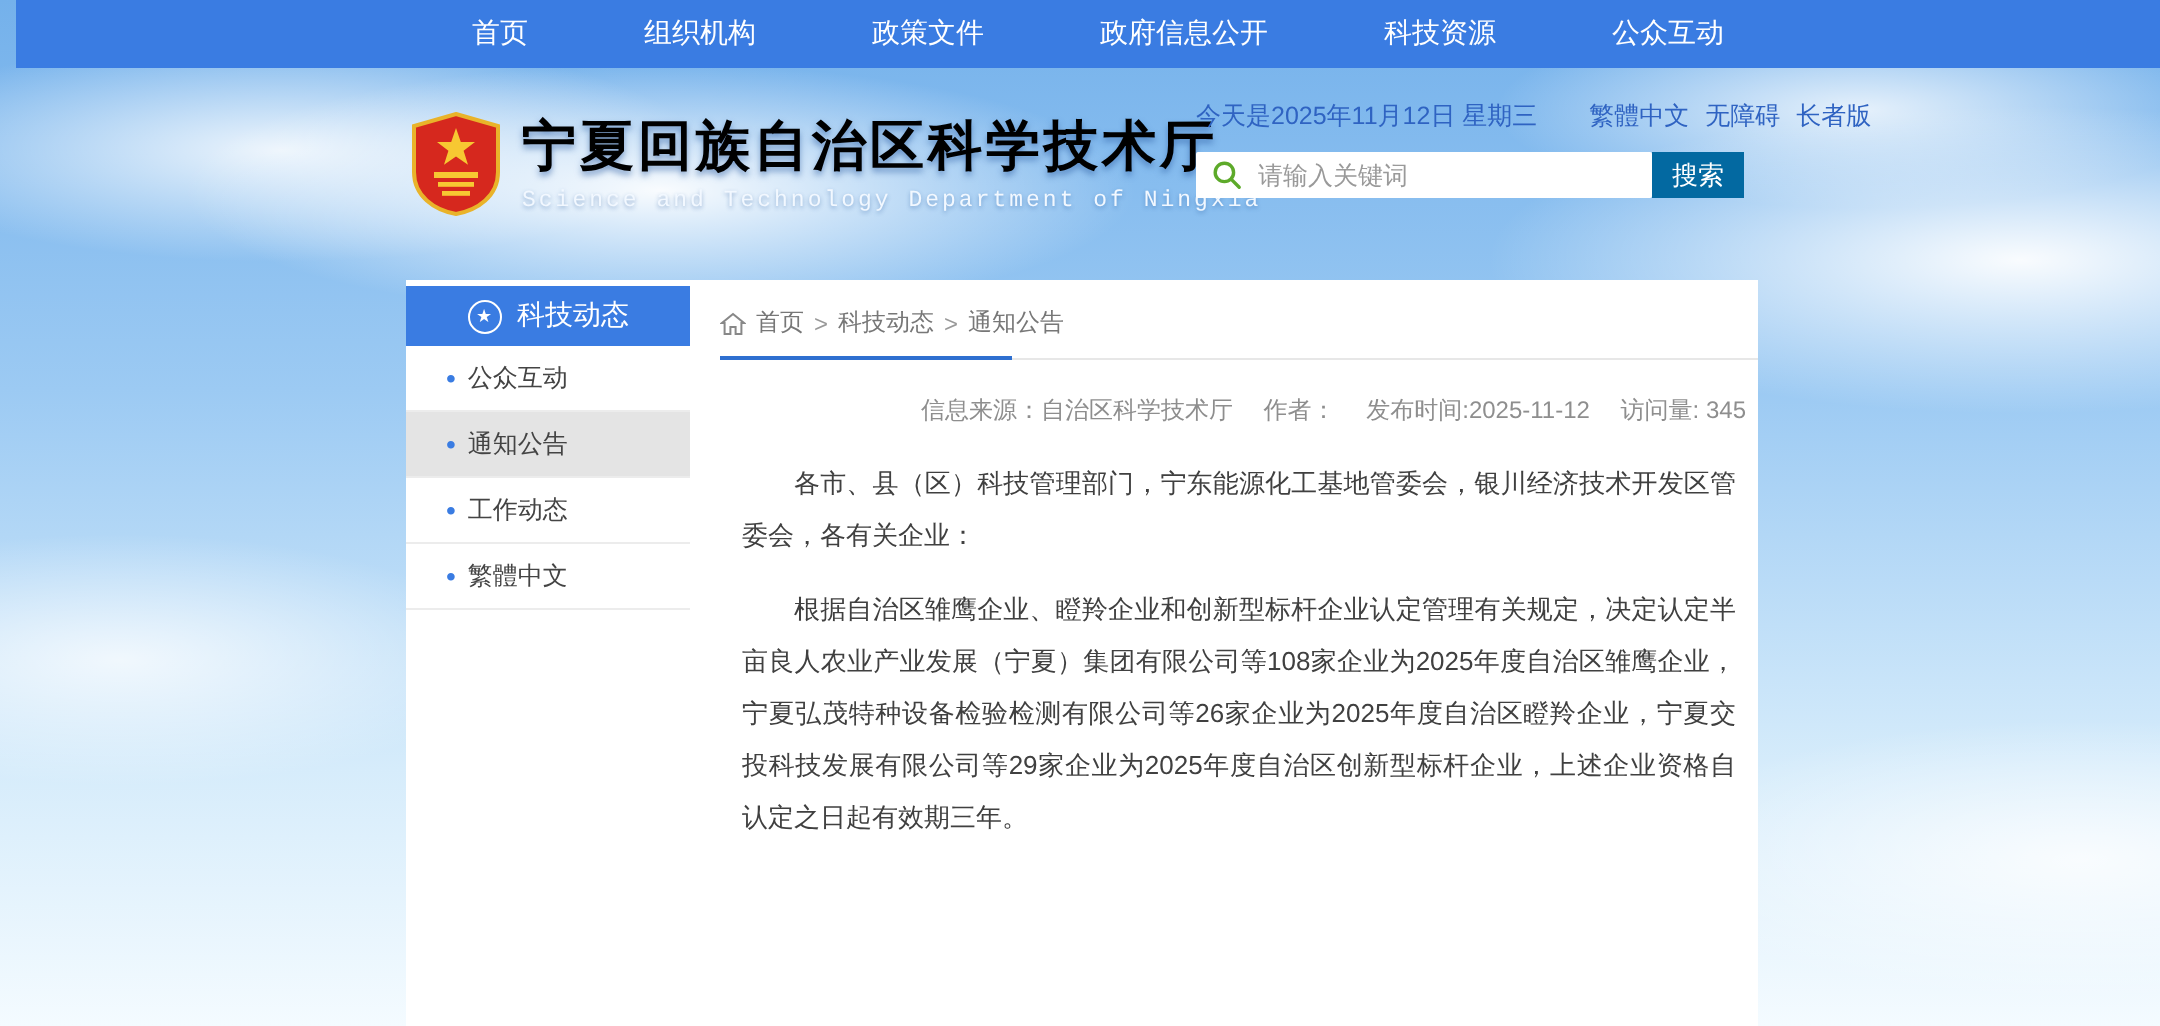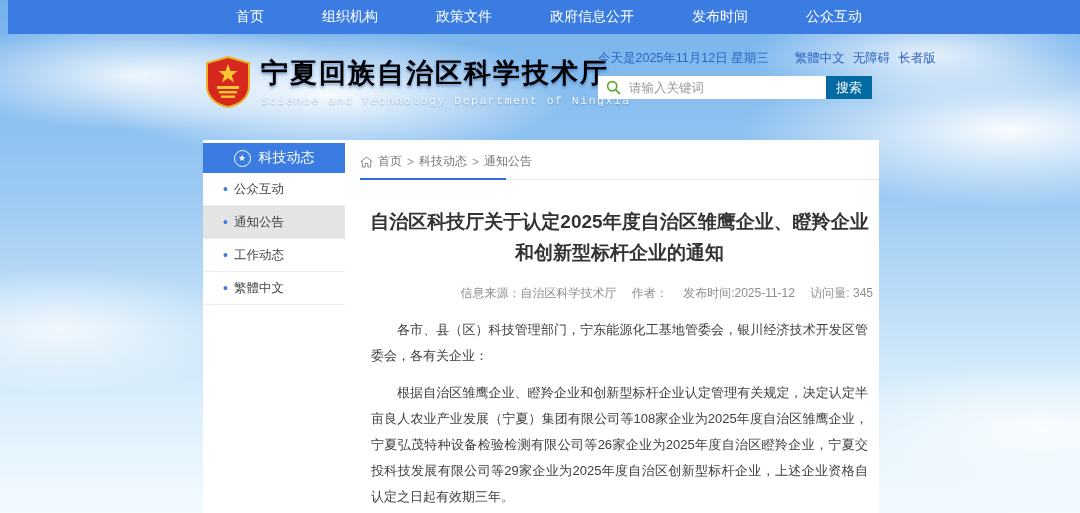--- a/index.html
+++ b/index.html
@@ -98,21 +98,21 @@
   .icon-svg{display:block;}
 </style>
 </head>
 <body>
 
 <div class="topnav">
   <span class="nav-item">首页</span>
   <span class="nav-item">组织机构</span>
   <span class="nav-item">政策文件</span>
   <span class="nav-item">政府信息公开</span>
-  <span class="nav-item">发布时间</span>
+  <span class="nav-item">科技资源</span>
   <span class="nav-item">公众互动</span>
 </div>
 
 <div class="header">
   <div class="brand">
     <svg class="emblem icon-svg" width="46" height="52" viewBox="0 0 46 52">
       <path d="M23 1 L44 7 L44 30 C44 42 34 49 23 51 C12 49 2 42 2 30 L2 7 Z" fill="#d6281e" stroke="#e9b32a" stroke-width="2"></path>
       <polygon points="23,8 25.4,15 32.5,15 26.8,19.4 29,26.4 23,22.2 17,26.4 19.2,19.4 13.5,15 20.6,15" fill="#f7c832"></polygon>
       <rect x="12" y="30" width="22" height="3" fill="#f7c832"></rect>
       <rect x="14" y="35" width="18" height="2.4" fill="#f7c832"></rect>
@@ -178,21 +178,20 @@
       <span class="sep">&gt;</span>
       <span class="crumb">科技动态</span>
       <span class="sep">&gt;</span>
       <span class="crumb">通知公告</span>
     </div>
     <div class="crumb-rule">
       <div class="gray"></div>
       <div class="blue"></div>
     </div>
 
-    <h1 class="a-title">自治区科技厅关于认定2025年度自治区雏鹰企业、瞪羚企业和创新型标杆企业的通知</h1>
 
     <div class="a-meta">
       <span>信息来源：自治区科学技术厅</span>
       <span>作者：</span>
       <span>发布时间:2025-11-12</span>
       <span>访问量: 345</span>
     </div>
 
     <div class="a-body">
       <p>各市、县（区）科技管理部门，宁东能源化工基地管委会，银川经济技术开发区管委会，各有关企业：</p>

